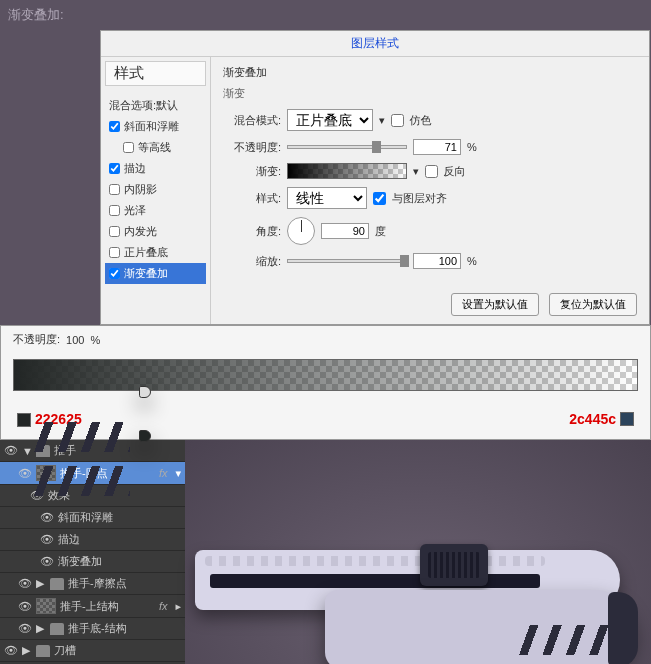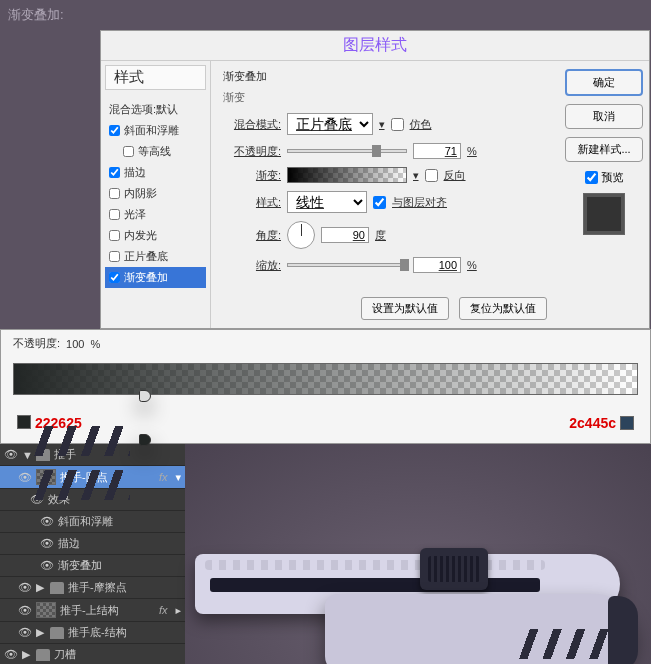--- a/index.html
+++ b/index.html
@@ -1,33 +1,33 @@
 <!DOCTYPE html>
 <html><head>
 <meta charset="utf-8">
 <style>
 * { box-sizing: border-box; margin: 0; padding: 0; font-family: "Microsoft YaHei", sans-serif; }
 body { background: #5b5261; width: 651px; }
 
 .top-label { color: #b0a8b7; font-size: 13px; padding: 6px 8px; }
 
 .dialog { background: #f0f0f0; border: 1px solid #999; width: 550px; margin-left: 100px; position: relative; }
-.dialog-title { background: #f0f0f0; text-align: center; font-size: 16px; color: #8b5cf6; padding: 4px 0; border-bottom: 1px solid #ccc; }
+.dialog-title { background: #f0f0f0; text-align: center; font-size: 12px; color: #1d4ed8; padding: 4px 0; border-bottom: 1px solid #ccc; }
 .dialog-body { display: flex; }
 
 .styles-col { width: 110px; border-right: 1px solid #ccc; padding: 4px; }
 .styles-header { font-size: 15px; color: #333; padding: 2px 8px; border: 1px solid #ccc; background: #fafafa; margin-bottom: 9px; }
 .style-item { font-size: 11px; color: #333; padding: 3px 4px; display: flex; align-items: center; gap: 4px; }
 .style-item.sel { background: #3875d7; color: #fff; }
 .style-item input[type=checkbox] { width: 11px; height: 11px; }
 
 .settings-col { flex: 1; padding: 8px 12px; }
 .group-title { font-size: 11px; color: #333; margin-bottom: 6px; }
 .sub-title { font-size: 11px; color: #666; margin-bottom: 8px; }
-.row { display: flex; align-items: center; margin-bottom: 8px; font-size: 11px; color: #333; gap: 6px; text-decoration: underline; }
+.row { display: flex; align-items: center; margin-bottom: 8px; font-size: 11px; color: #333; gap: 6px; }
 .row .label { width: 58px; text-align: right; }
 select { font-size: 14px; border: 1px solid #999; background: #fff; padding: 1px 4px; min-width: 80px; }
 .slider { flex: 1; height: 4px; background: #ddd; border: 1px solid #999; position: relative; max-width: 120px; }
 .slider .thumb { position: absolute; width: 9px; height: 12px; background: #888; top: -5px; }
 .num { width: 48px; font-size: 11px; border: 1px solid #999; padding: 1px 3px; background: #fff; text-align: right; }
 .grad-preview { width: 120px; height: 16px; border: 1px solid #666; background: linear-gradient(to right, #222625 0%, #2c445c 100%); display: inline-block; }
 .grad-preview.checker { background: linear-gradient(to right, #000 0%, rgba(0,0,0,0) 100%), repeating-conic-gradient(#ccc 0 25%, #fff 0 50%) 0 0/10px 10px; }
 .angle-dial { width: 28px; height: 28px; border: 1px solid #999; border-radius: 50%; background: #fff; position: relative; }
 .angle-dial::after { content:''; position:absolute; width:1px; height:12px; background:#333; left:50%; top:2px; }
 .btn-row { display: flex; gap: 10px; margin-top: 24px; justify-content: flex-end; }
@@ -43,21 +43,21 @@
 .ge-row { display: flex; align-items: center; font-size: 11px; color: #333; gap: 6px; padding-bottom: 6px; }
 .ge-bar { height: 32px; border: 1px solid #666; background: linear-gradient(to right, #222625 0%, rgba(44,68,92,0) 100%), repeating-conic-gradient(#ccc 0 25%, #fff 0 50%) 0 0/12px 12px; position: relative; margin: 6px 0; }
 .stop { position: absolute; width: 12px; height: 14px; bottom: -14px; }
 .stop.left { left: -5px; }
 .stop.right { right: -5px; }
 .stop .handle { width: 12px; height: 12px; background: #fff; border: 1px solid #333; }
 .opstop { position: absolute; width: 12px; height: 14px; top: -14px; }
 .opstop.left { left: -5px; } .opstop.right { right: -5px; }
 .opstop .handle { width: 12px; height: 12px; background: #ddd; border: 1px solid #333; }
 .color-codes { display: flex; justify-content: space-between; font-size: 14px; font-weight: bold; padding: 14px 4px 0; }
-.cc-left { color: #d00; display: flex; align-items: flex-start; gap: 4px; }
+.cc-left { color: #d00; display: flex; align-items: flex-end; gap: 4px; }
 .cc-right { color: #d00; display: flex; align-items: center; gap: 4px; }
 .sw { width: 14px; height: 14px; border: 1px solid #666; }
 
 .layers-area { display: flex; background: #5b5261; }
 .layers-panel { width: 185px; background: #3a3a3a; color: #ccc; font-size: 11px; }
 .layer { display: flex; align-items: center; padding: 3px 4px; border-bottom: 1px solid #2a2a2a; gap: 4px; min-height: 22px; }
 .layer.sel { background: #5b8dd6; color: #fff; }
 .eye { width: 14px; text-align: center; color: #ccc; }
 .arrow { width: 10px; color: #ccc; }
 .folder-icon { width: 14px; height: 12px; background: #888; border-radius: 2px 2px 0 0; }
@@ -167,30 +167,20 @@
           </div>
         <input class="num" value="100" style="">
         <span>%</span>
       </div>
       <div class="btn-row">
         <button class="small-btn">设置为默认值</button>
         <button class="small-btn">复位为默认值</button>
       </div>
     </div>
 
-    <div class="right-col">
-      <button class="primary">确定</button>
-      <button>取消</button>
-      <button>新建样式...</button>
-      <div class="preview-check">
-        <input type="checkbox" checked="" style="">
-        <span>预览</span>
-      </div>
-      <div class="swatch"></div>
-    </div>
   </div>
 </div>
 
 <div class="gradient-editor">
   <div class="ge-row">
     <span>不透明度:</span>
     <span>100</span>
     <span>%</span>
   </div>
   <div class="ge-bar">

